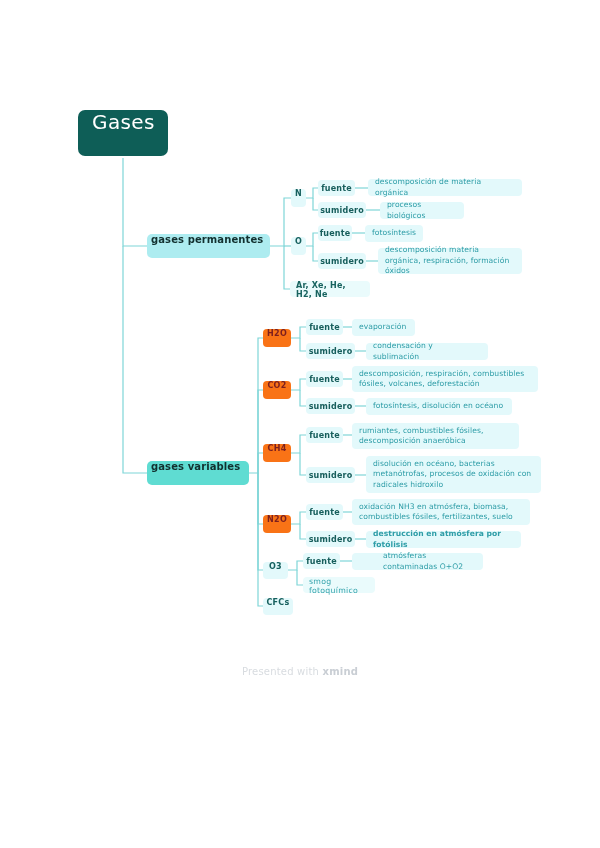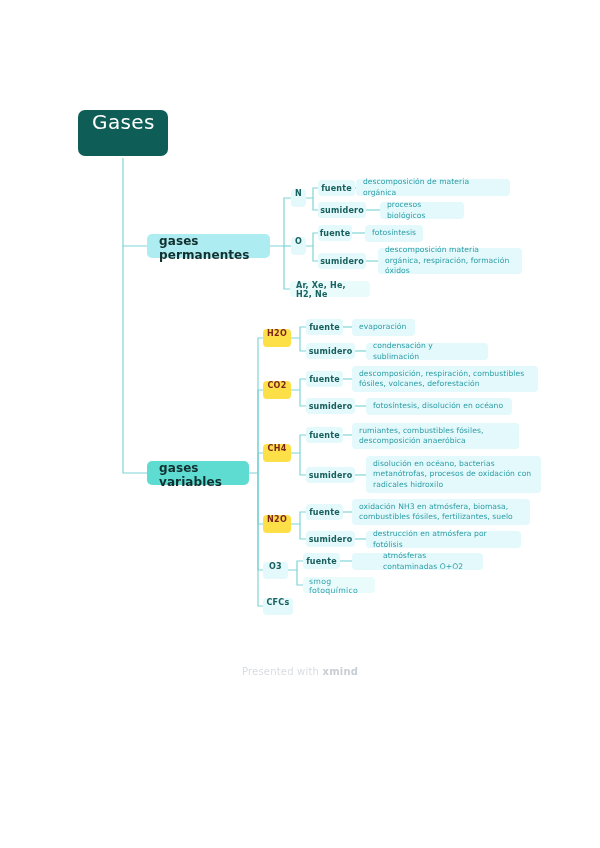--- a/index.html
+++ b/index.html
@@ -45,42 +45,42 @@
     color: #ffffff;
     font-size: 20px;
     letter-spacing: 0.4px;
     padding: 0 14px;
     border-radius: 7px;
   }
 
   
   .branch {
     color: #12302f;
-    font-size: 12px;
+    font-size: 10px;
     font-weight: 700;
-    padding: 0 12px;
+    padding: 0 4px;
     letter-spacing: 0.1px;
   }
   .branch.permanentes { background: #ADECF0; }
   .branch.variables   { background: #5FDCD2; }
 
   
   .chip {
     font-size: 8px;
     font-weight: 700;
     letter-spacing: 0.3px;
     justify-content: center;
     border-radius: 4px;
   }
   .chip.cyan {
     background: #E3F9FB;
     color: #17605E;
   }
   .chip.salmon {
-    background: #fde047;
+    background: #f97316;
     color: #7C1F1F;
   }
 
   
   .kind {
     background: #E3F9FB;
     color: #175E5C;
     font-size: 8px;
     font-weight: 700;
     letter-spacing: 0.2px;
@@ -195,21 +195,21 @@
   <div class="node branch permanentes" style="left:147px; top:234px; width:123px; height:24px;">
     <span>gases permanentes</span>
   </div>
 
   <div class="node chip cyan" style="left:291px; top:189px; width:15px; height:18px;">
     <span>N</span>
   </div>
   <div class="node kind" style="left:318px; top:180px; width:37px; height:16px;">
     <span>fuente</span>
   </div>
-  <div class="node detail" style="left:356px; top:179px; width:154px; height:17px;">
+  <div class="node detail" style="left:368px; top:179px; width:154px; height:17px;">
     <span>descomposición de materia orgánica</span>
   </div>
   <div class="node kind" style="left:318px; top:202px; width:48px; height:16px;">
     <span>sumidero</span>
   </div>
   <div class="node detail" style="left:380px; top:202px; width:84px; height:17px;">
     <span>procesos biológicos</span>
   </div>
 
   <div class="node chip cyan" style="left:291px; top:237px; width:15px; height:18px;">
@@ -289,21 +289,21 @@
   </div>
   <div class="node kind" style="left:306px; top:504px; width:37px; height:16px;">
     <span>fuente</span>
   </div>
   <div class="node detail" style="left:352px; top:499px; width:178px; height:26px;">
     <span>oxidación NH3 en atmósfera, biomasa, combustibles fósiles, fertilizantes, suelo</span>
   </div>
   <div class="node kind" style="left:306px; top:531px; width:49px; height:16px;">
     <span>sumidero</span>
   </div>
-  <div class="node detail" style="left:366px; top:531px; width:155px; height:17px;">
+  <div class="node detail" style="left:366px; top:531px; width:155px; height:17px;font-weight:bold;">
     <span>destrucción en atmósfera por fotólisis</span>
   </div>
 
   <div class="node chip cyan" style="left:263px; top:562px; width:25px; height:17px;">
     <span>O3</span>
   </div>
   <div class="node kind" style="left:303px; top:553px; width:37px; height:16px;">
     <span>fuente</span>
   </div>
   <div class="node detail" style="left:352px; top:553px; width:131px; height:17px;padding-left:31px;">

